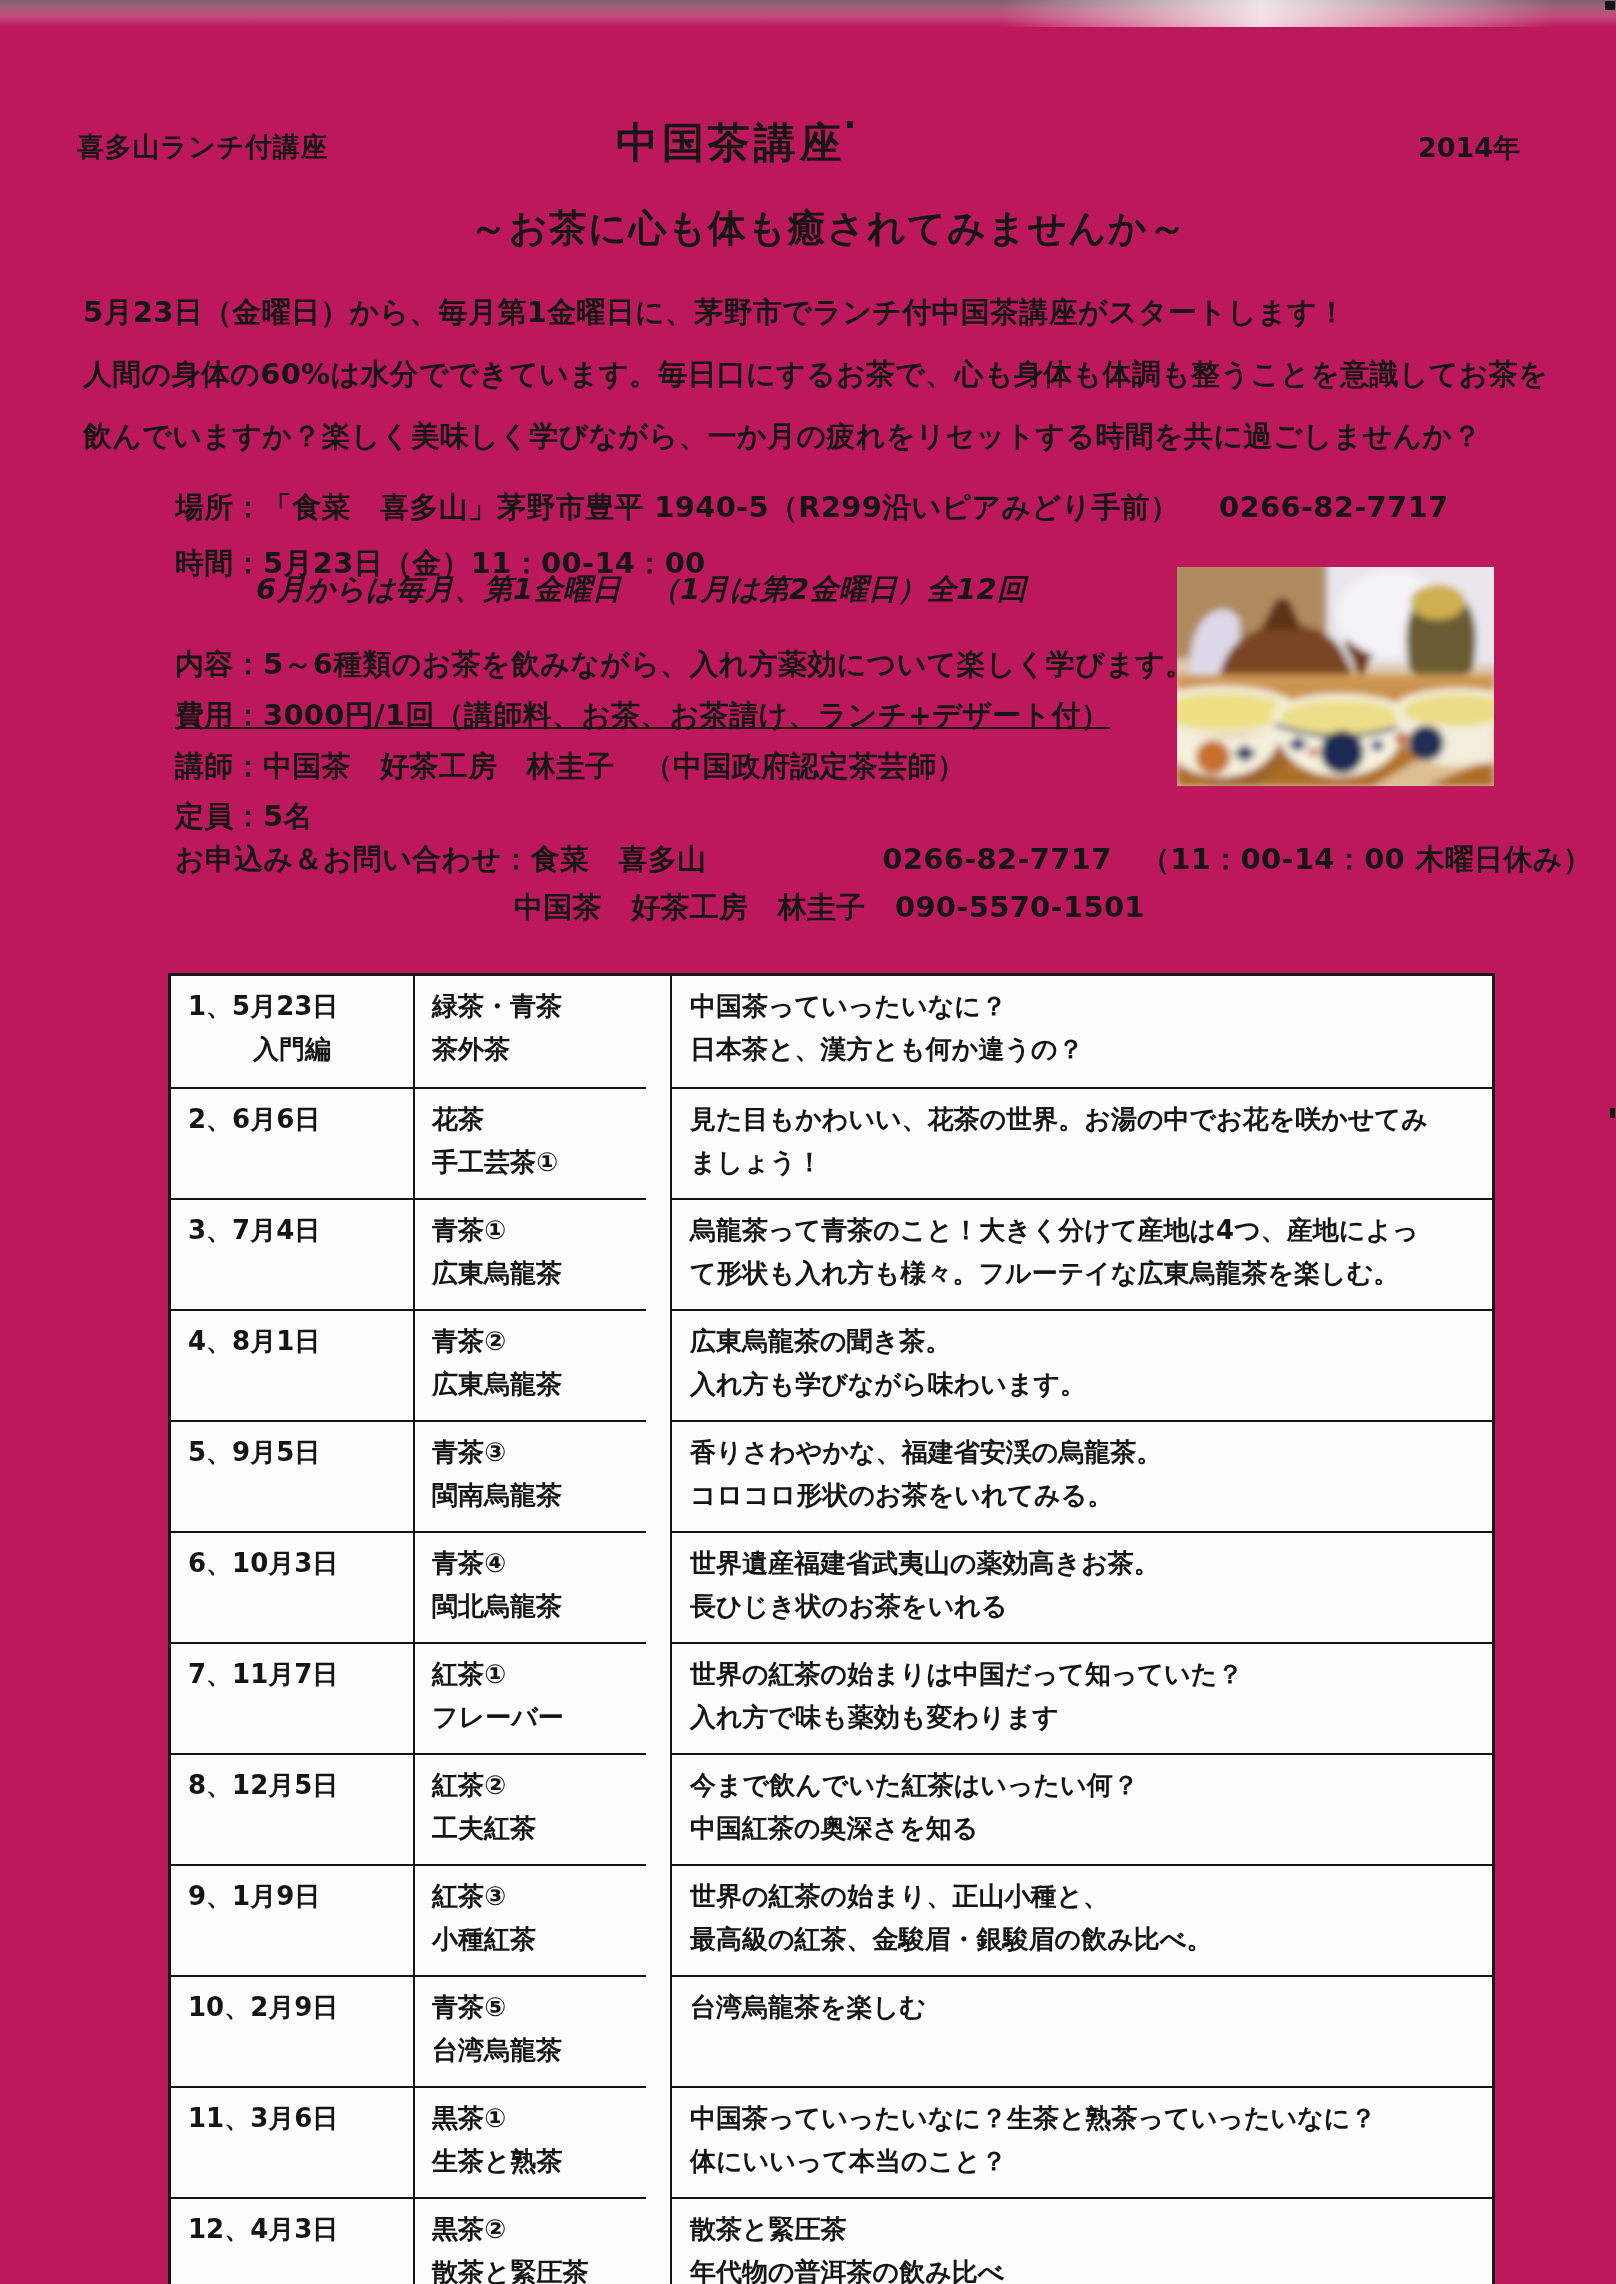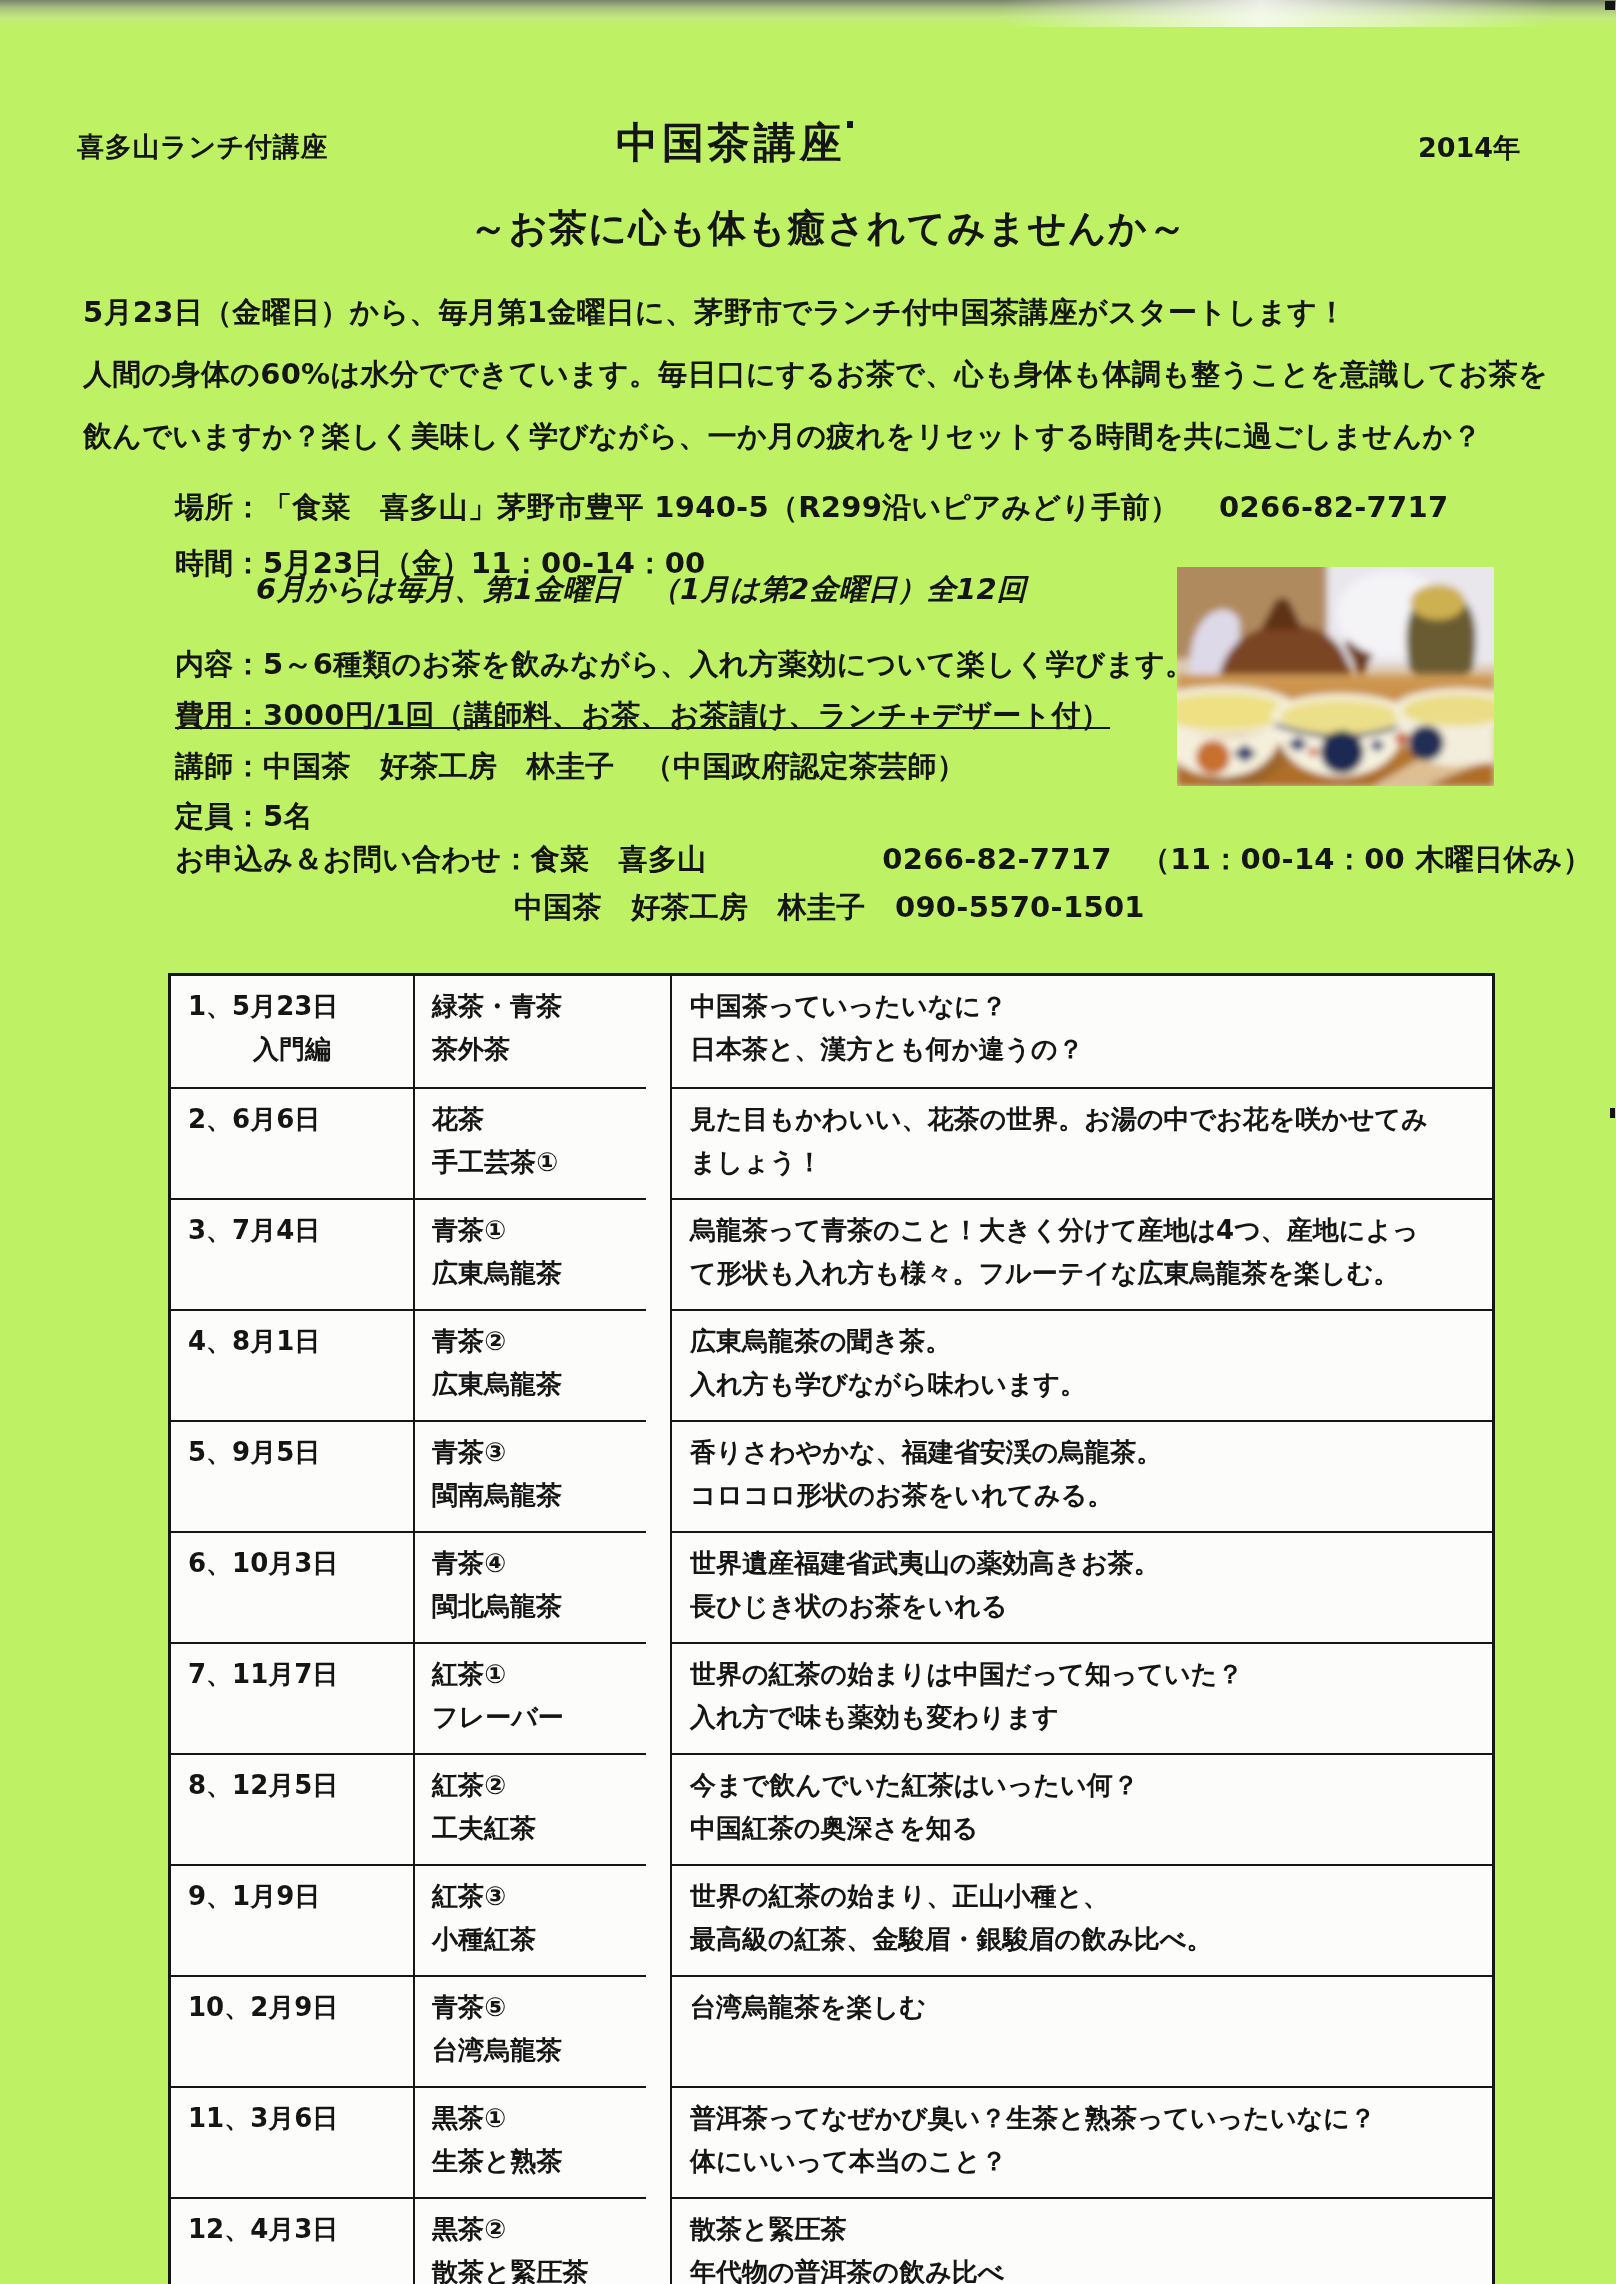--- a/index.html
+++ b/index.html
@@ -1,17 +1,17 @@
 <!DOCTYPE html>
 <html lang="ja" style="font-size:10.4px"><head>
 <meta charset="utf-8">
 <style>
   html,body{margin:0;padding:0;background:#e6e6e3;}
   .page{
-    position:relative;width:1617px;height:2284px;background:#bef264;
+    position:relative;width:1617px;height:2284px;background:#be185d;
     font-family:"DejaVu Sans","Liberation Sans",sans-serif;
     font-weight:700;color:#151515;overflow:hidden;
   }
   .t{position:absolute;white-space:pre;}
   
   .smudge-top{position:absolute;left:0;top:0;width:100%;height:27px;
     background:linear-gradient(to bottom,rgba(112,112,110,.85) 0px,rgba(150,150,147,.55) 7.8px,rgba(205,205,202,.28) 17px,rgba(255,255,255,0) 27px);}
   .smudge-top2{position:absolute;left:0;top:0;width:100%;height:27px;
     background:linear-gradient(to right,rgba(0,0,0,0) 62%,rgba(252,252,250,.85) 78%,rgba(252,252,250,0) 96%);}
   .mark{position:absolute;background:#141414;}
@@ -260,21 +260,21 @@
 
     <div class="cell c1">
         <span class="l1">11、3月6日</span>
         <span class="l2"></span>
       </div>
     <div class="cell c2">
         <span class="l1">黒茶①</span>
         <span class="l2">生茶と熟茶</span>
       </div>
     <div class="cell c3">
-        <span class="l1">普洱茶ってなぜかび臭い？生茶と熟茶っていったいなに？</span>
+        <span class="l1">中国茶っていったいなに？生茶と熟茶っていったいなに？</span>
         <span class="l2">体にいいって本当のこと？</span>
       </div>
 
     <div class="cell c1">
         <span class="l1">12、4月3日</span>
         <span class="l2"></span>
       </div>
     <div class="cell c2">
         <span class="l1">黒茶②</span>
         <span class="l2">散茶と緊圧茶</span>

